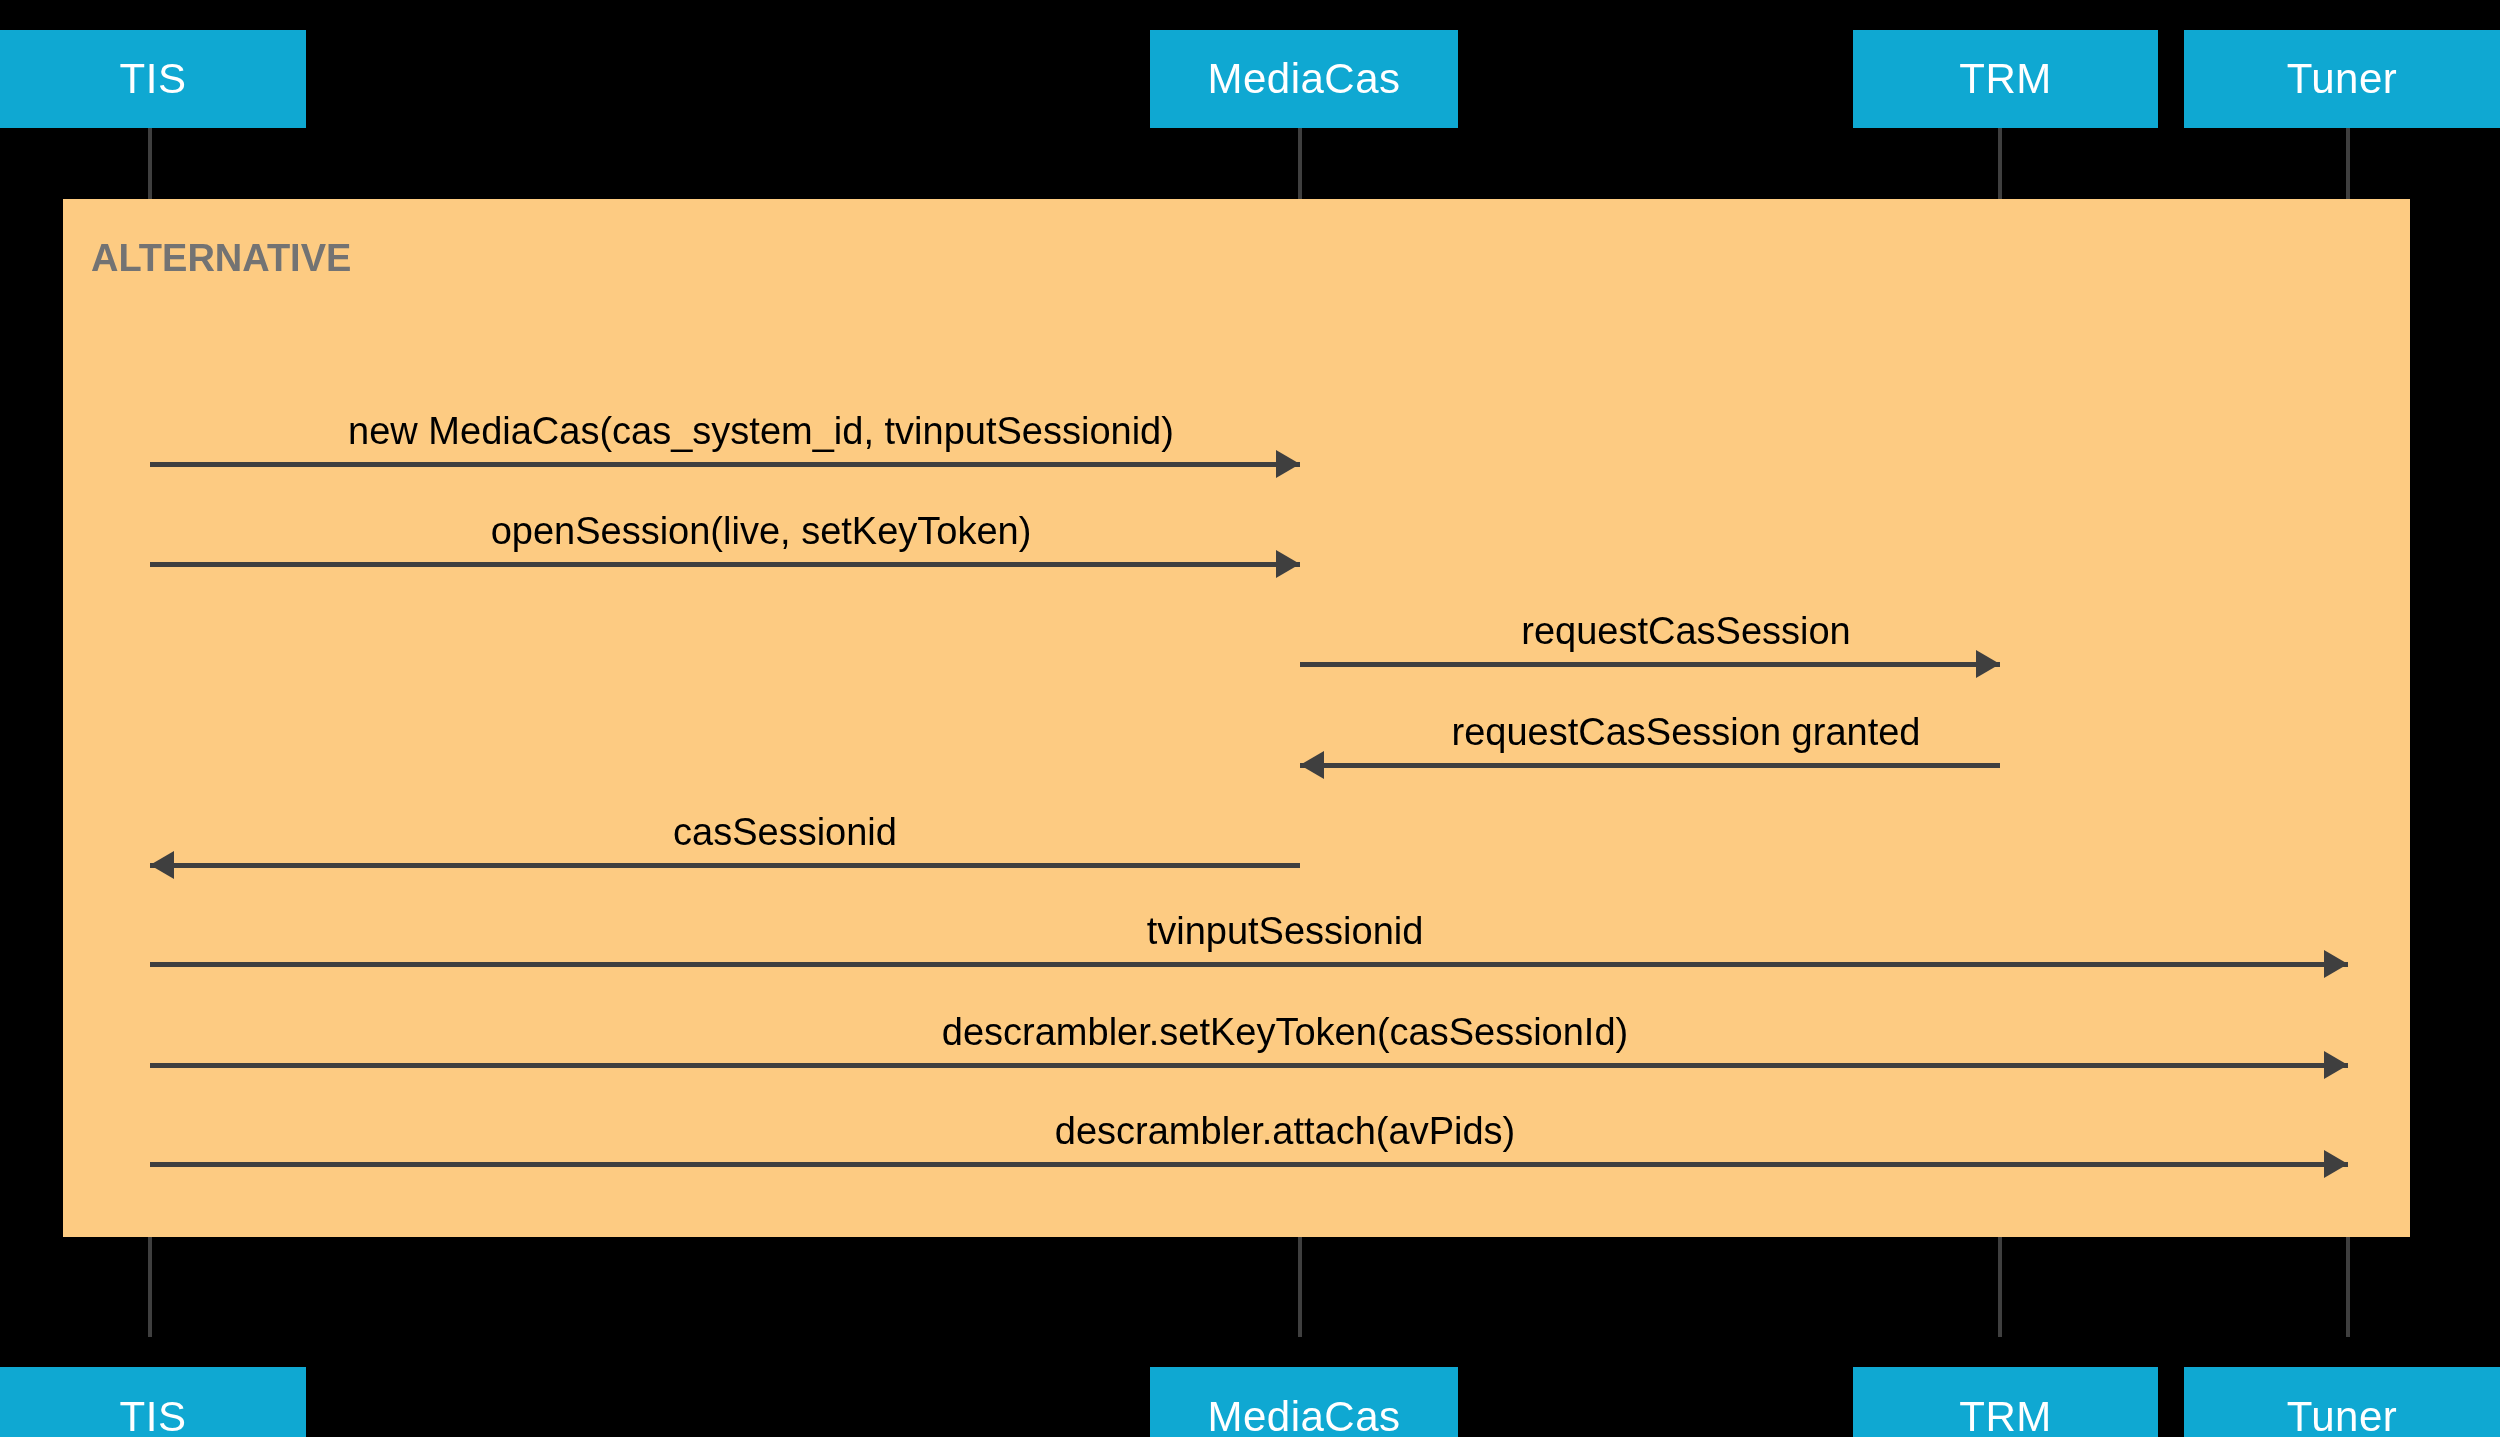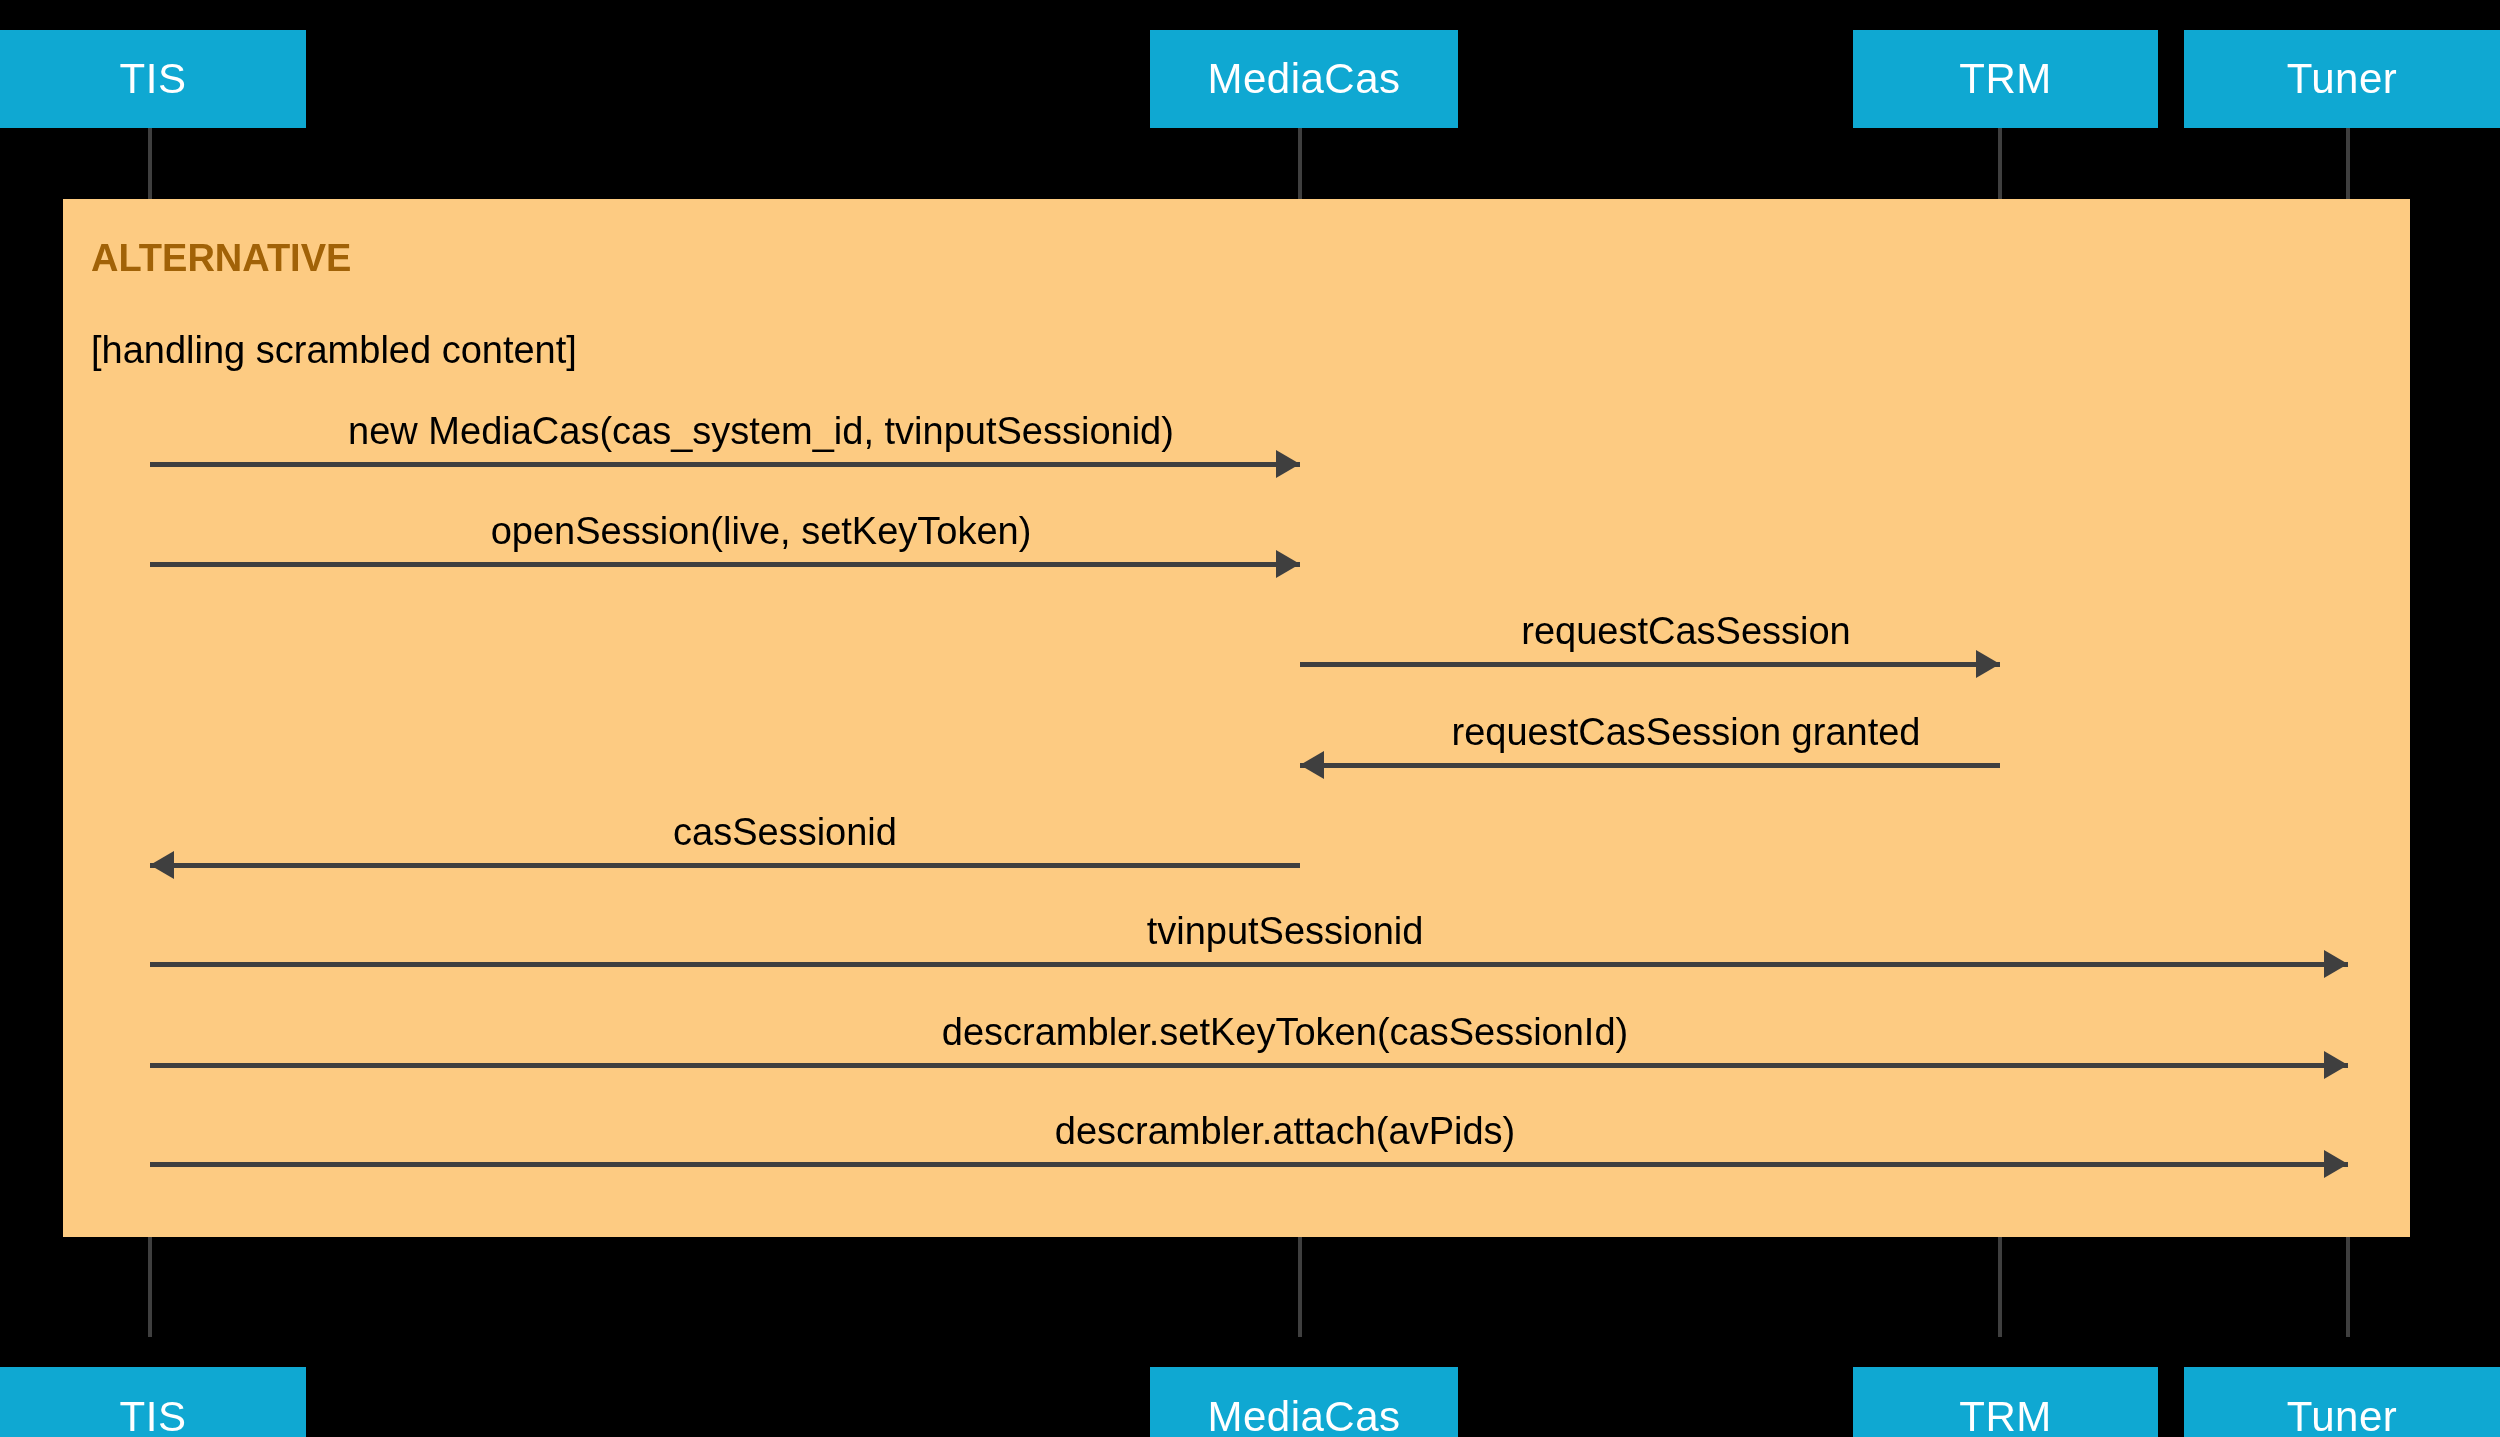--- a/index.html
+++ b/index.html
@@ -45,21 +45,21 @@
 
   
   .frame {
     position: absolute;
     background: #FDCB82;
   }
   .frame-label {
     position: absolute;
     font-size: 38px;
     font-weight: bold;
-    color: #a16207;
+    color: #737373;
     white-space: nowrap;
     line-height: 1;
   }
   .frame-guard {
     position: absolute;
     font-size: 38px;
     font-weight: normal;
     color: #000000;
     white-space: nowrap;
     line-height: 1;
@@ -103,21 +103,20 @@
   <div id="lifelines">
       <div class="lifeline" style="left: 148px; top: 98px; height: 1239px;"></div>
       <div class="lifeline" style="left: 1298px; top: 98px; height: 1239px;"></div>
       <div class="lifeline" style="left: 1998px; top: 98px; height: 1239px;"></div>
       <div class="lifeline" style="left: 2346px; top: 98px; height: 1239px;"></div>
     </div>
 
   <div id="frame" class="frame" style="left: 63px; top: 199px; width: 2347px; height: 1038px;"></div>
 
   <div id="frame-label" class="frame-label" style="left: 91px; top: 239px;">ALTERNATIVE</div>
-  <div id="frame-guard" class="frame-guard" style="left: 91px; top: 331px;">[handling scrambled content]</div>
 
   <div id="messages">
       <div class="msg-line" style="left: 150px; top: 462px; width: 1150px;"></div>
       <div class="msg-arrow right" style="top: 450px; left: 1276px;"></div>
       <div class="msg-label" style="left: 725px; top: 412px;">new MediaCas(cas_system_id, tvinputSessionid)</div>
       <div class="msg-line" style="left: 150px; top: 562px; width: 1150px;"></div>
       <div class="msg-arrow right" style="top: 550px; left: 1276px;"></div>
       <div class="msg-label" style="left: 725px; top: 512px;">openSession(live, setKeyToken)</div>
       <div class="msg-line" style="left: 1300px; top: 662px; width: 700px;"></div>
       <div class="msg-arrow right" style="top: 650px; left: 1976px;"></div>

